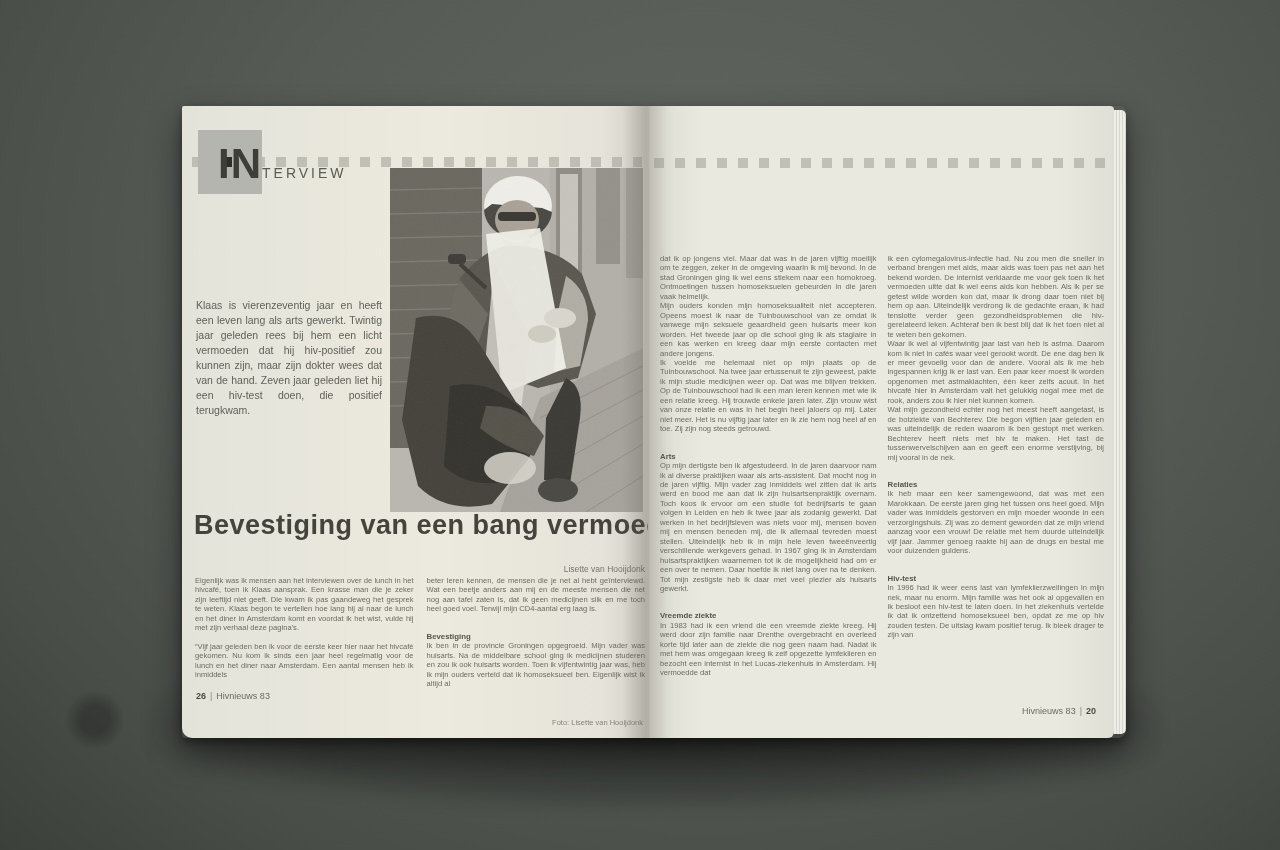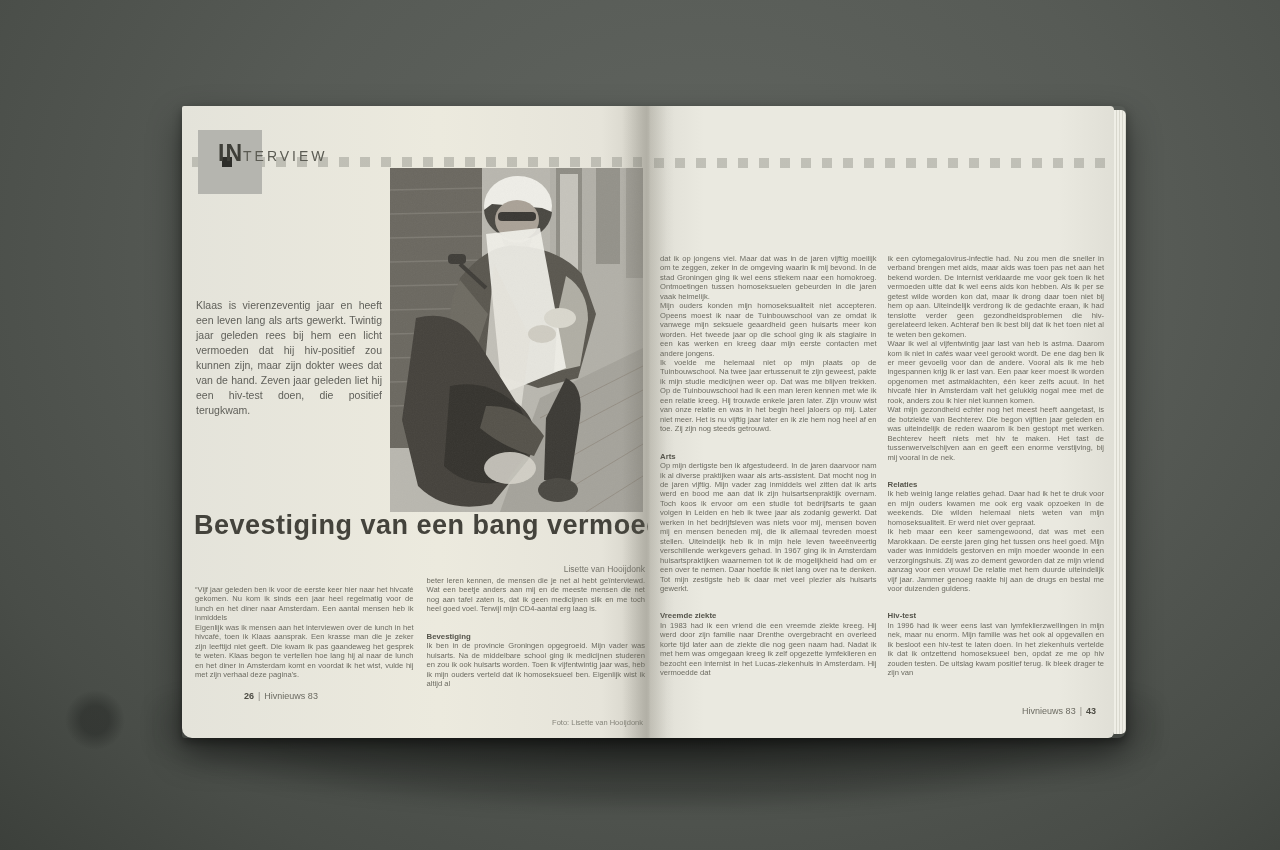--- a/index.html
+++ b/index.html
@@ -45,21 +45,21 @@
   .band{
     position:absolute;height:10px;
     background:repeating-linear-gradient(90deg, rgba(158,158,149,.55) 0 10px, transparent 10px 21px);
   }
   .band-left{left:10px;top:51px;width:450px;}
   .band-right{left:6px;top:52px;width:452px;}
   
   .section-square{position:absolute;left:16px;top:24px;width:64px;height:64px;background:#b5b5af;}
   .section-darksq{position:absolute;left:40px;top:51px;width:10px;height:10px;background:#2d2d29;}
   .section-title{position:absolute;left:36px;top:34px;white-space:nowrap;}
-  .section-title .big{font-size:23px;font-weight:700;color:#3e3e38;letter-spacing:1px;}
+  .section-title .big{font-size:42px;font-weight:700;color:#3e3e38;letter-spacing:1px;}
   .section-title .small{font-size:14px;font-weight:400;color:#5b5b53;letter-spacing:3px;}
   
   .photo{position:absolute;left:208px;top:62px;width:253px;height:344px;background:#c7c5bd;}
   .photo svg{display:block;width:100%;height:100%;}
   
   .intro{
     position:absolute;left:14px;top:192px;width:186px;
     font-size:10.5px;line-height:15px;color:#60605a;text-align:justify;
   }
   
@@ -75,21 +75,21 @@
   }
   
   .cols{position:absolute;display:flex;}
   .cols-left{left:13px;top:470px;width:450px;gap:13px;}
   .cols-right{left:12px;top:148px;width:444px;gap:11px;}
   .col{flex:1 1 0;font-size:7.6px;line-height:9.45px;color:#6c6b61;text-align:justify;}
   .para{margin:0;}
   .para-gap{margin-top:9px;}
   .subhead{margin-top:18px;font-weight:700;color:#55544b;font-size:7.8px;}
   
-  .footer{position:absolute;font-size:9px;color:#6c6b62;margin-left:48px;}
+  .footer{position:absolute;font-size:9px;color:#6c6b62;}
   .footer .pagenum{font-weight:700;color:#4c4b43;}
   .footer .sep{color:#8a897f;padding:0 4px;}
   .footer-left{left:14px;top:585px;}
   .footer-right{right:18px;top:600px;}
   .photo-caption{
     position:absolute;left:243px;top:612px;width:218px;
     font-size:7.5px;color:#85847a;text-align:right;
   }
 </style>
 </head>
@@ -179,22 +179,22 @@
         <rect x="0" y="0" width="253" height="344" filter="url(#grain)" opacity=".5" fill="#000" fill-opacity="0"></rect>
       </svg>
     </div>
 
     <div class="intro">Klaas is vierenzeventig jaar en heeft een leven lang als arts gewerkt. Twintig jaar geleden rees bij hem een licht vermoeden dat hij hiv-positief zou kunnen zijn, maar zijn dokter wees dat van de hand. Zeven jaar geleden liet hij een hiv-test doen, die positief terugkwam.</div>
     <div class="headline">Bevestiging van een bang vermoeden</div>
     <div class="byline">Lisette van Hooijdonk</div>
 
     <div class="cols cols-left">
       <div class="col">
+          <div class="para">Eigenlijk was ik mensen aan het interviewen over de lunch in het hivcafé, toen ik Klaas aansprak. Een krasse man die je zeker zijn leeftijd niet geeft. Die kwam ik pas gaandeweg het gesprek te weten. Klaas begon te vertellen hoe lang hij al naar de lunch en het diner in Amsterdam komt en voordat ik het wist, vulde hij met zijn verhaal deze pagina's.</div>
           <div class="para para-gap">“Vijf jaar geleden ben ik voor de eerste keer hier naar het hivcafé gekomen. Nu kom ik sinds een jaar heel regelmatig voor de lunch en het diner naar Amsterdam. Een aantal mensen heb ik inmiddels</div>
-          <div class="para">Eigenlijk was ik mensen aan het interviewen over de lunch in het hivcafé, toen ik Klaas aansprak. Een krasse man die je zeker zijn leeftijd niet geeft. Die kwam ik pas gaandeweg het gesprek te weten. Klaas begon te vertellen hoe lang hij al naar de lunch en het diner in Amsterdam komt en voordat ik het wist, vulde hij met zijn verhaal deze pagina's.</div>
         </div>
       <div class="col">
           <div class="para">beter leren kennen, de mensen die je net al hebt geïnterviewd. Wat een beetje anders aan mij en de meeste mensen die net nog aan tafel zaten is, dat ik geen medicijnen slik en me toch heel goed voel. Terwijl mijn CD4-aantal erg laag is.</div>
           <div class="subhead">Bevestiging</div>
           <div class="para">Ik ben in de provincie Groningen opgegroeid. Mijn vader was huisarts. Na de middelbare school ging ik medicijnen studeren en zou ik ook huisarts worden. Toen ik vijfentwintig jaar was, heb ik mijn ouders verteld dat ik homoseksueel ben. Eigenlijk wist ik altijd al</div>
         </div>
     </div>
 
     <div class="footer footer-left">
       <span class="pagenum">26</span><span class="sep">|</span><span>Hivnieuws 83</span>
@@ -213,27 +213,26 @@
           <div class="subhead">Arts</div>
           <div class="para">Op mijn dertigste ben ik afgestudeerd. In de jaren daarvoor nam ik al diverse praktijken waar als arts-assistent. Dat mocht nog in de jaren vijftig. Mijn vader zag inmiddels wel zitten dat ik arts werd en bood me aan dat ik zijn huisartsenpraktijk overnam. Toch koos ik ervoor om een studie tot bedrijfsarts te gaan volgen in Leiden en heb ik twee jaar als zodanig gewerkt. Dat werken in het bedrijfsleven was niets voor mij, mensen boven mij en mensen beneden mij, die ik allemaal tevreden moest stellen. Uiteindelijk heb ik in mijn hele leven tweeënveertig verschillende werkgevers gehad. In 1967 ging ik in Amsterdam huisartspraktijken waarnemen tot ik de mogelijkheid had om er een over te nemen. Daar hoefde ik niet lang over na te denken. Tot mijn zestigste heb ik daar met veel plezier als huisarts gewerkt.</div>
           <div class="subhead">Vreemde ziekte</div>
           <div class="para">In 1983 had ik een vriend die een vreemde ziekte kreeg. Hij werd door zijn familie naar Drenthe overgebracht en overleed korte tijd later aan de ziekte die nog geen naam had. Nadat ik met hem was omgegaan kreeg ik zelf opgezette lymfeklieren en bezocht een internist in het Lucas-ziekenhuis in Amsterdam. Hij vermoedde dat</div>
         </div>
       <div class="col">
           <div class="para">ik een cytomegalovirus-infectie had. Nu zou men die sneller in verband brengen met aids, maar aids was toen pas net aan het bekend worden. De internist verklaarde me voor gek toen ik het vermoeden uitte dat ik wel eens aids kon hebben. Als ik per se getest wilde worden kon dat, maar ik drong daar toen niet bij hem op aan. Uiteindelijk verdrong ik de gedachte eraan, ik had tenslotte verder geen gezondheidsproblemen die hiv-gerelateerd leken. Achteraf ben ik best blij dat ik het toen niet al te weten ben gekomen.</div>
           <div class="para">Waar ik wel al vijfentwintig jaar last van heb is astma. Daarom kom ik niet in cafés waar veel gerookt wordt. De ene dag ben ik er meer gevoelig voor dan de andere. Vooral als ik me heb ingespannen krijg ik er last van. Een paar keer moest ik worden opgenomen met astmaklachten, één keer zelfs acuut. In het hivcafé hier in Amsterdam valt het gelukkig nogal mee met de rook, anders zou ik hier niet kunnen komen.</div>
           <div class="para">Wat mijn gezondheid echter nog het meest heeft aangetast, is de botziekte van Bechterev. Die begon vijftien jaar geleden en was uiteindelijk de reden waarom ik ben gestopt met werken. Bechterev heeft niets met hiv te maken. Het tast de tussenwervelschijven aan en geeft een enorme verstijving, bij mij vooral in de nek.</div>
           <div class="subhead">Relaties</div>
-          <div class="para">Ik heb weinig lange relaties gehad. Daar had ik het te druk voor en mijn ouders kwamen me ook erg vaak opzoeken in de weekends. Die wilden helemaal niets weten van mijn homoseksualiteit. Er werd niet over gepraat.</div>
           <div class="para">Ik heb maar een keer samengewoond, dat was met een Marokkaan. De eerste jaren ging het tussen ons heel goed. Mijn vader was inmiddels gestorven en mijn moeder woonde in een verzorgingshuis. Zij was zo dement geworden dat ze mijn vriend aanzag voor een vrouw! De relatie met hem duurde uiteindelijk vijf jaar. Jammer genoeg raakte hij aan de drugs en bestal me voor duizenden guldens.</div>
           <div class="subhead">Hiv-test</div>
           <div class="para">In 1996 had ik weer eens last van lymfeklierzwellingen in mijn nek, maar nu enorm. Mijn familie was het ook al opgevallen en ik besloot een hiv-test te laten doen. In het ziekenhuis vertelde ik dat ik ontzettend homoseksueel ben, opdat ze me op hiv zouden testen. De uitslag kwam positief terug. Ik bleek drager te zijn van</div>
         </div>
     </div>
 
     <div class="footer footer-right">
-      <span>Hivnieuws 83</span><span class="sep">|</span><span class="pagenum">43</span>
+      <span>Hivnieuws 83</span><span class="sep">|</span><span class="pagenum">20</span>
     </div>
   </div>
 
   <div class="page-edge"></div>
   <div class="gutter"></div>
 </div>
 
 </body></html>

